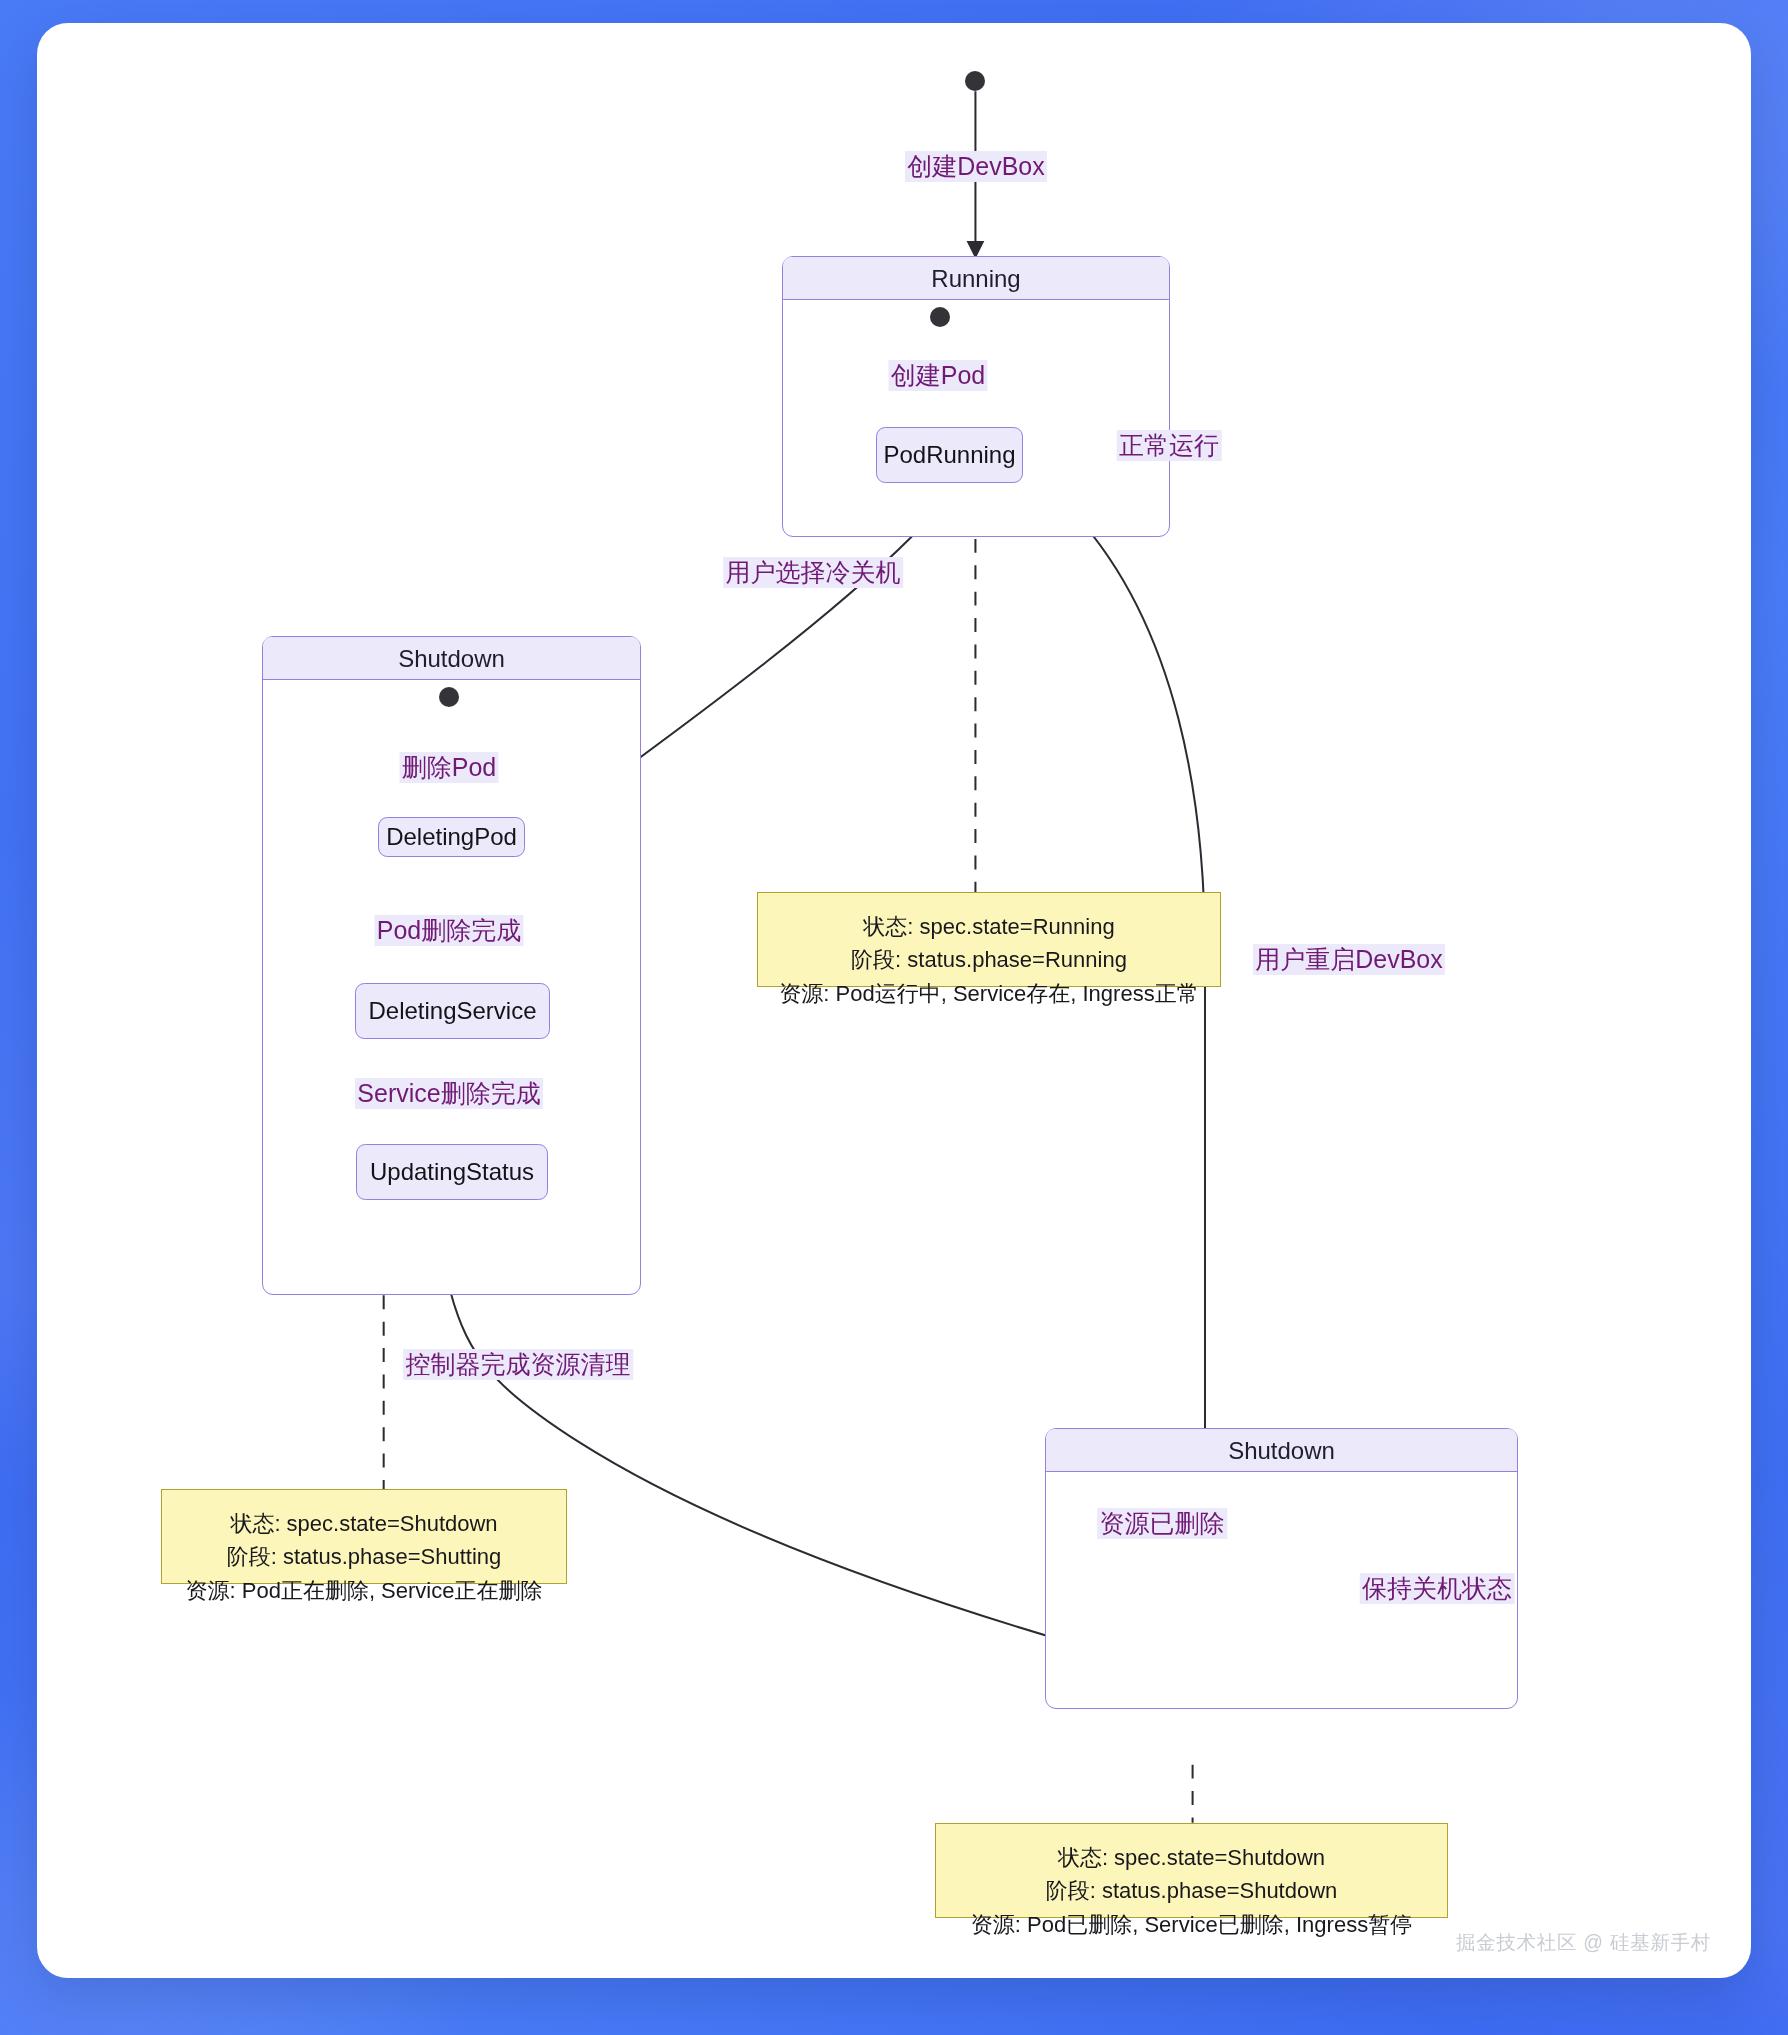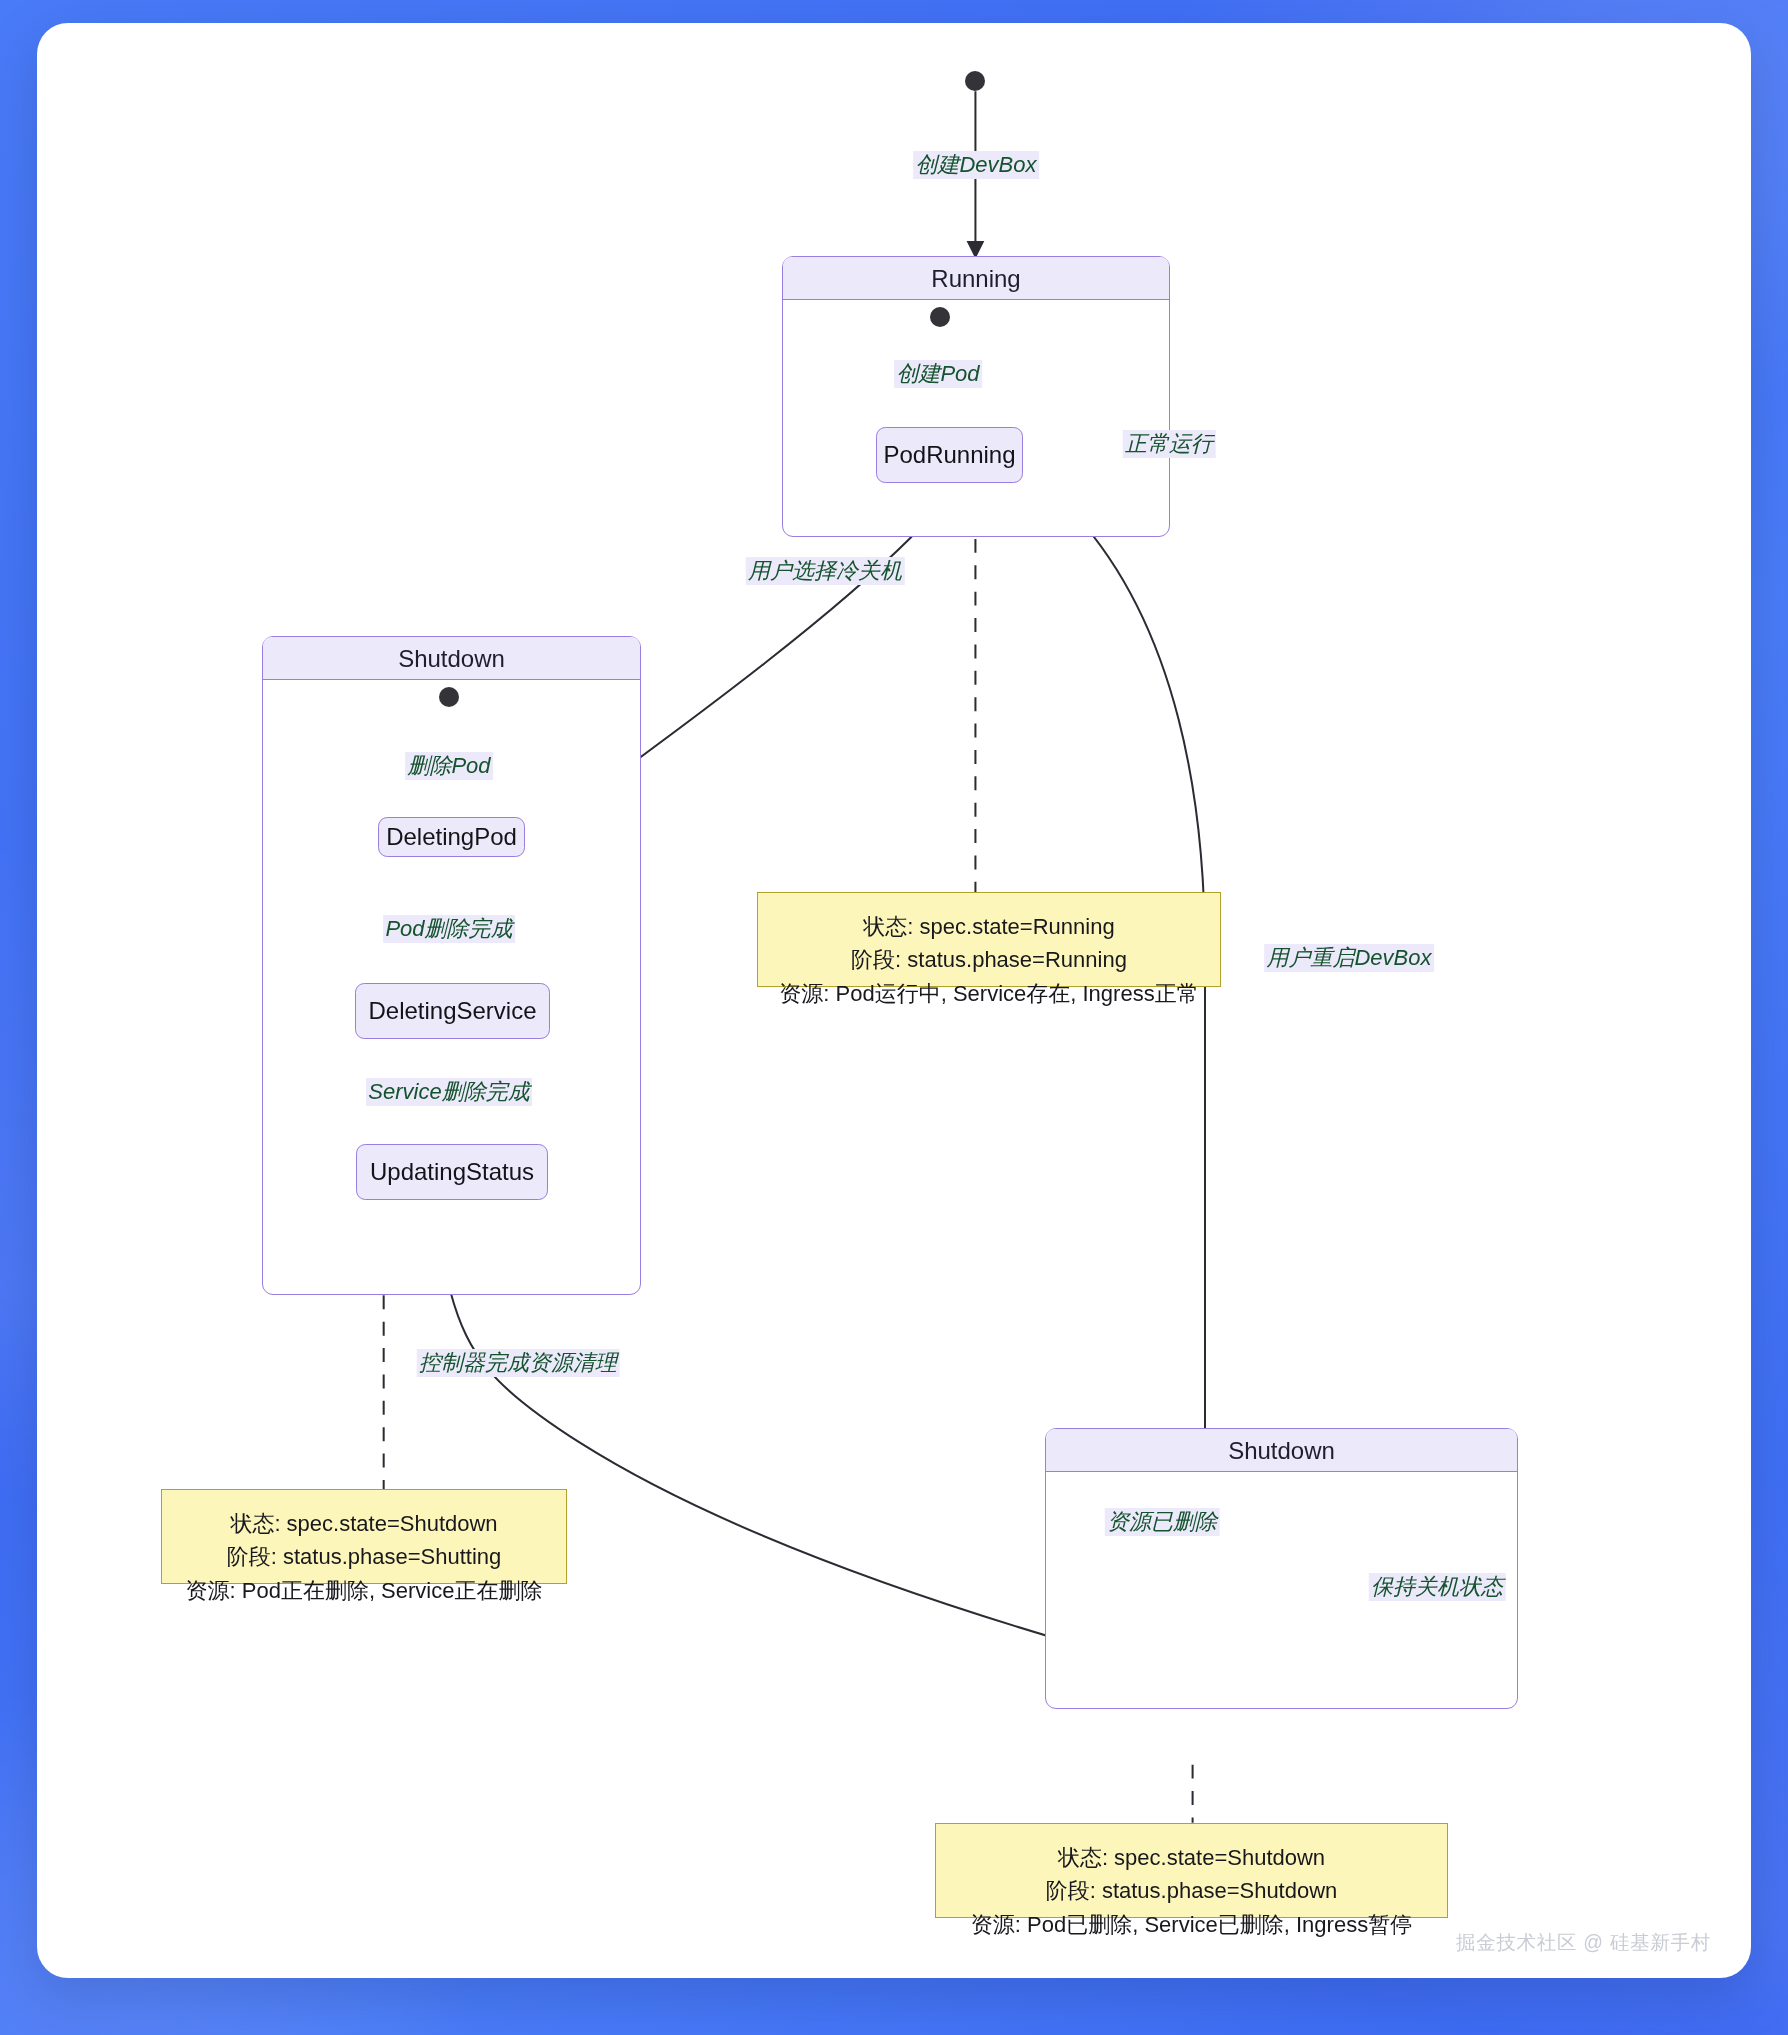--- a/index.html
+++ b/index.html
@@ -105,27 +105,26 @@
     width: 20px;
     height: 20px;
     border-radius: 50%;
     background: #333338;
   }
 
   
   .edge-label {
     position: absolute;
     background: #ece9fb;
-    font-size: 22px;
-    color: #14532d;
+    font-size: 25px;
+    color: #701a75;
     white-space: nowrap;
     line-height: 1.18;
     padding: 0.8px 2.3px;
     transform: translateX(-50%);
-    font-style: italic;
   }
 
   
   .note {
     position: absolute;
     background: #fdf6bb;
     border: 1.6px solid #b0a22c;
     box-sizing: border-box;
     padding: 17px 20px;
     text-align: center;
@@ -216,21 +215,21 @@
     <div class="composite" style="left:1008px; top:1405px; width:473px; height:281px;">
       <div class="comp-title">Shutdown</div>
     </div>
 
     <div class="edge-label" style="left:939px; top:128px;">创建DevBox</div>
 
     <div class="edge-label" style="left:901px; top:337px;">创建Pod</div>
 
     <div class="edge-label" style="left:1132px; top:407px;">正常运行</div>
 
-    <div class="edge-label" style="left:776px; top:534px;margin-left:12px;">用户选择冷关机</div>
+    <div class="edge-label" style="left:776px; top:534px;">用户选择冷关机</div>
 
     <div class="edge-label" style="left:412px; top:729px;">删除Pod</div>
 
     <div class="edge-label" style="left:412px; top:892px;">Pod删除完成</div>
 
     <div class="edge-label" style="left:412px; top:1055px;">Service删除完成</div>
 
     <div class="edge-label" style="left:481px; top:1326px;">控制器完成资源清理</div>
 
     <div class="edge-label" style="left:1312px; top:921px;">用户重启DevBox</div>

